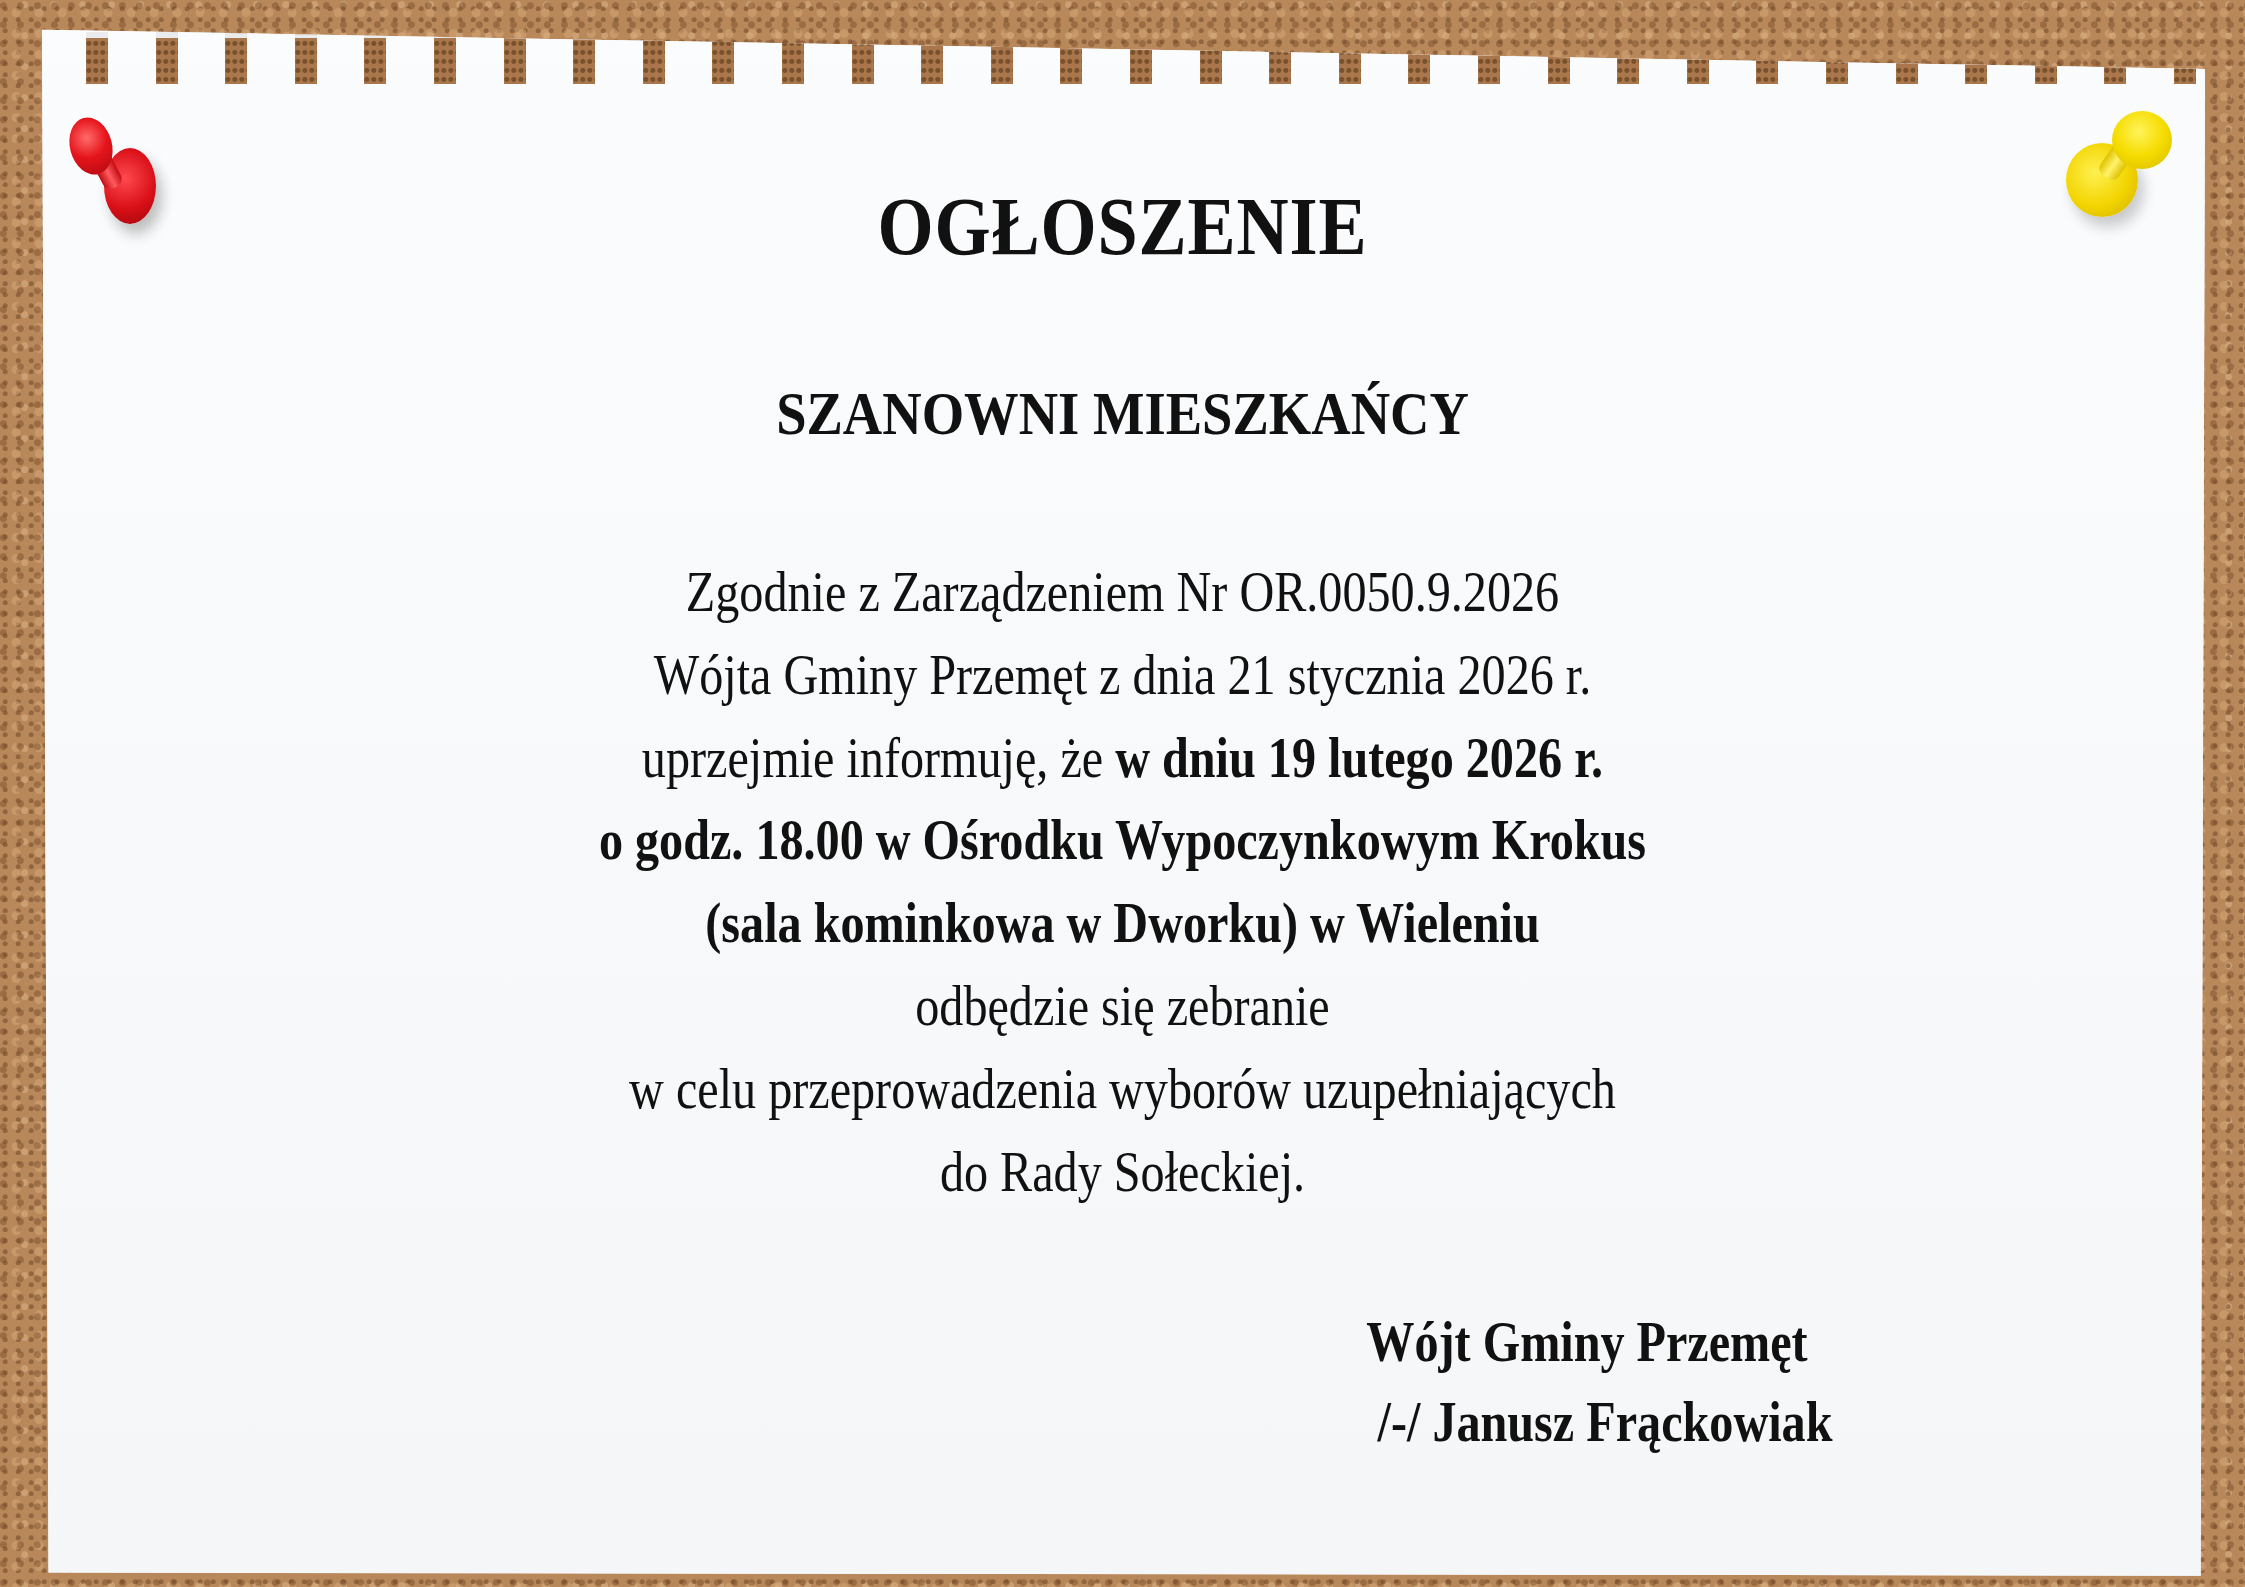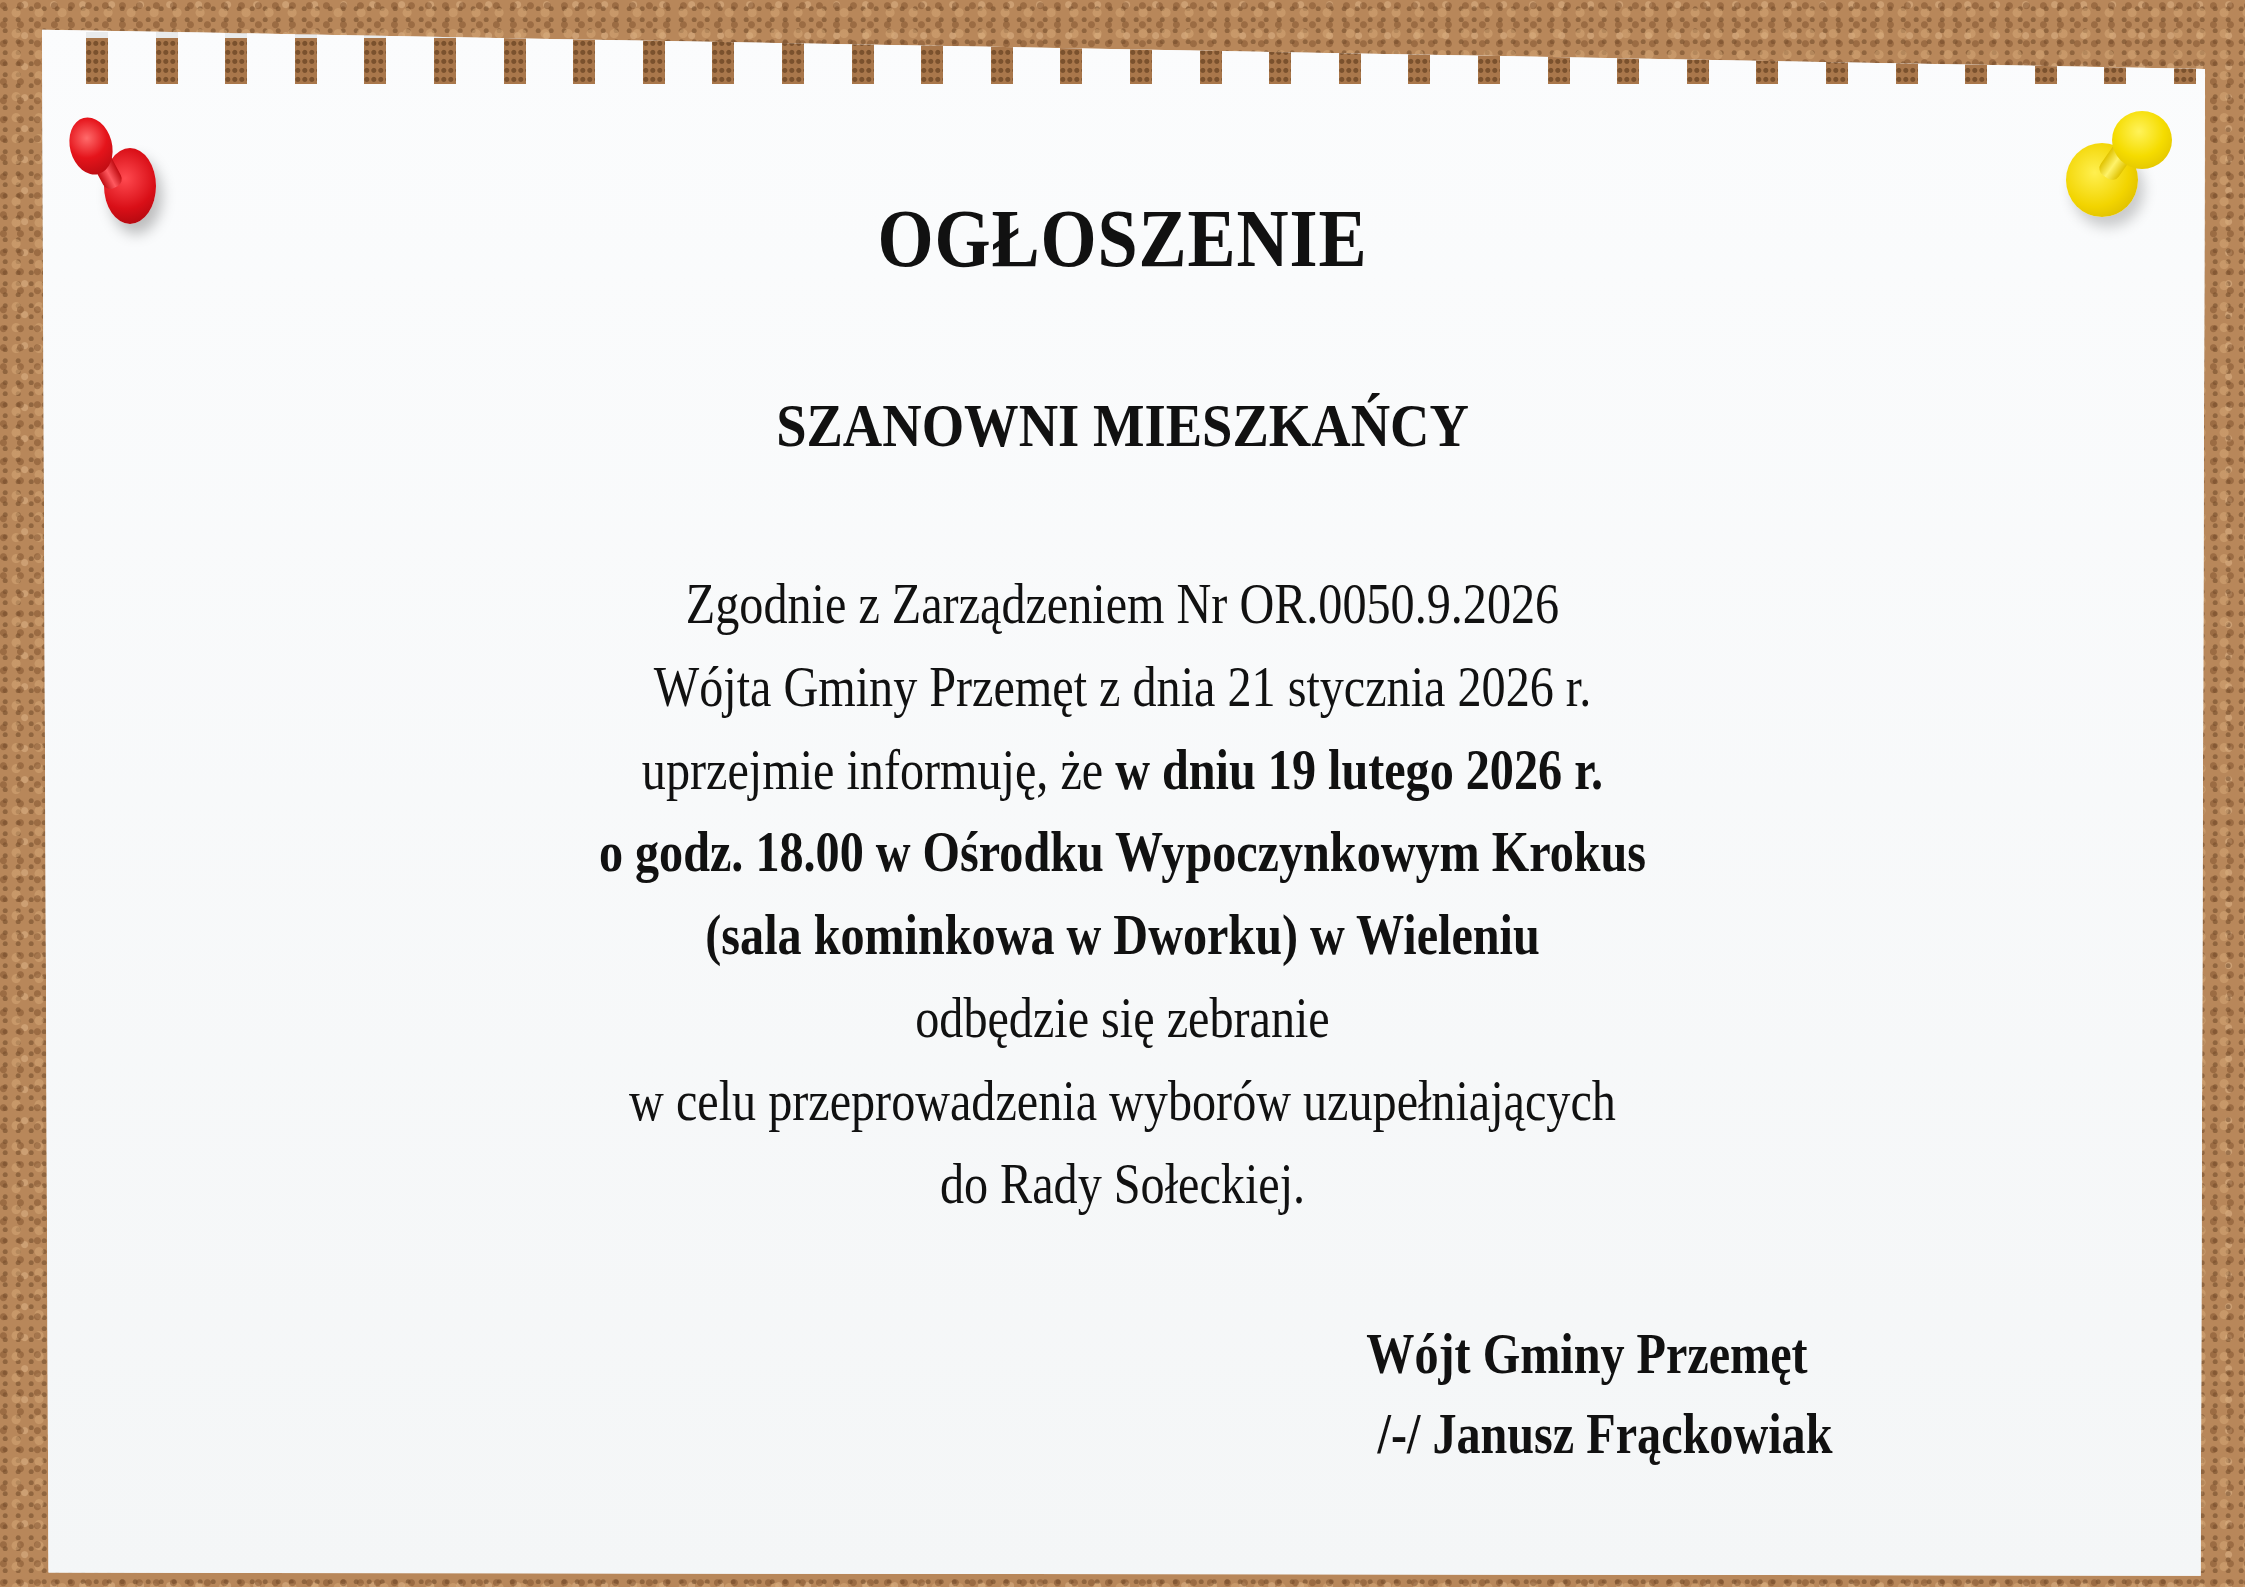--- a/index.html
+++ b/index.html
@@ -33,21 +33,21 @@
     .pin .head { position: absolute; border-radius: 50%; }
     .pin .base { position: absolute; border-radius: 50%; }
     .pin .stem { position: absolute; border-radius: 8px; }
     .pin.red .head { background: radial-gradient(circle at 45% 35%, #ff6b6b 0%, #e5141b 45%, #b00a10 100%); }
     .pin.red .base { background: radial-gradient(circle at 40% 40%, #ff4a50 0%, #d90f17 55%, #a0060c 100%); box-shadow: 6px 10px 14px rgba(0,0,0,0.25); }
     .pin.red .stem { background: linear-gradient(90deg, #c10c12, #ff5a60, #c10c12); }
     .pin.yellow .head { background: radial-gradient(circle at 45% 35%, #fff35a 0%, #f5dc00 50%, #d8b800 100%); }
     .pin.yellow .base { background: radial-gradient(circle at 40% 40%, #fff050 0%, #f2d400 55%, #cfae00 100%); box-shadow: 6px 10px 14px rgba(0,0,0,0.2); }
     .pin.yellow .stem { background: linear-gradient(90deg, #e0c200, #fff36a, #e0c200); }
 
-    .content { position: absolute; left: 0; top: 12px; width: 2245px; height: 1288px; border-radius: 29px; }
+    .content { position: absolute; left: 0; top: 0; width: 2245px; height: 1288px; border-radius: 29px; }
     .line {
       position: absolute; left: 0; width: 2245px; text-align: center; color: #111;
       white-space: nowrap; transform-origin: center;
     }
     .title { top: 180px; font-size: 82px; font-weight: bold; letter-spacing: 1px; transform: scaleX(0.88); }
     .subtitle { top: 378px; font-size: 62px; font-weight: bold; transform: scaleX(0.88); }
     .body-line { font-size: 56px; transform: scaleX(0.86); }
     .b { font-weight: bold; }
     .sign {
       position: absolute; left: 1300px; width: 600px; text-align: center; color: #111;

